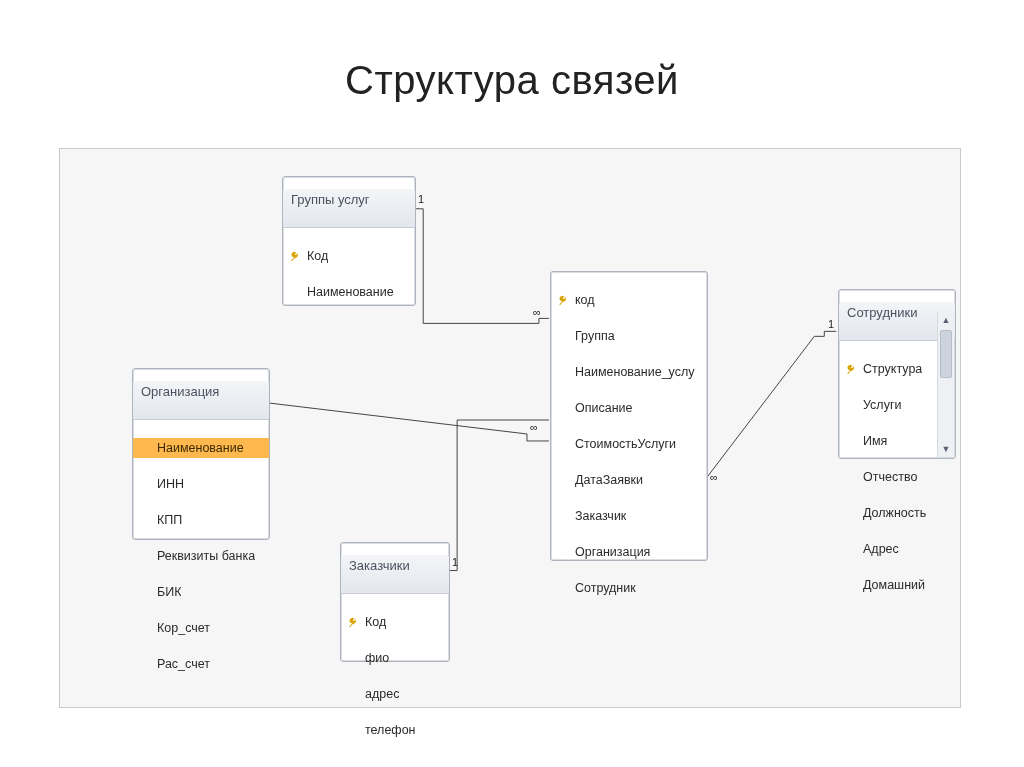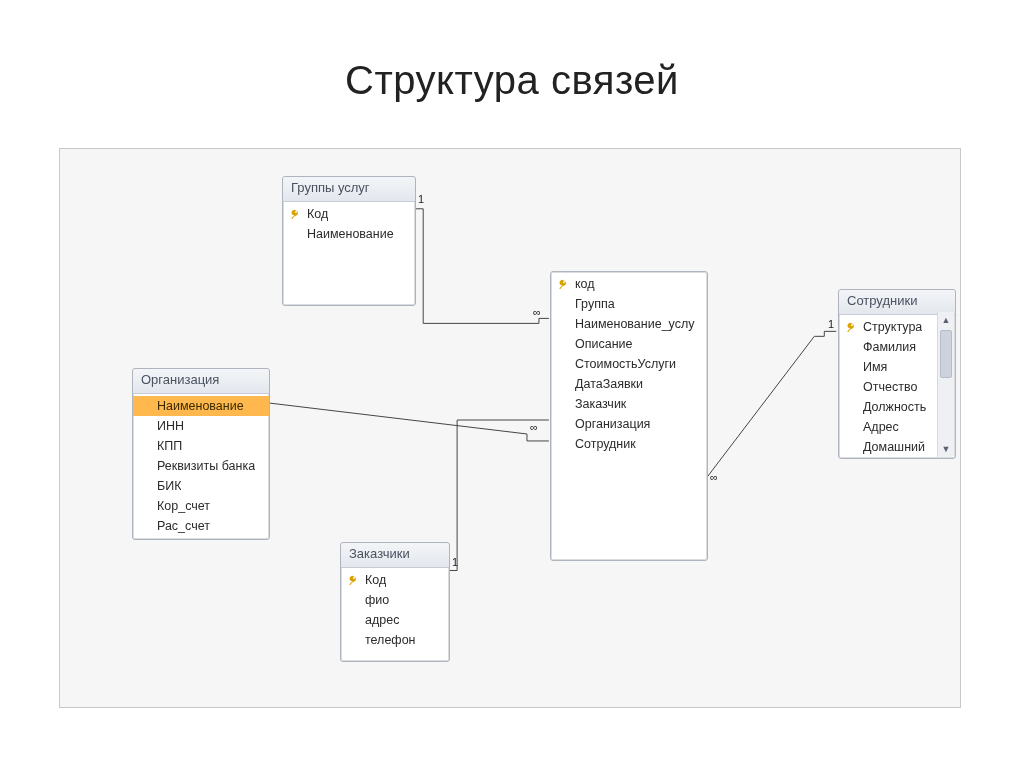--- a/index.html
+++ b/index.html
@@ -39,35 +39,37 @@
     background: #fff;
     border: 1px solid #aeb4bd;
     border-radius: 3px;
     box-shadow: 0 0 0 1px #d9dce1 inset;
     box-sizing: border-box;
     font-size: 12.5px;
   }
   .tb-header {
     background: linear-gradient(#f3f5f8, #e3e7ed);
     border-bottom: 1px solid #c7ccd6;
-    padding: 3px 8px 6px 8px;
+    padding: 3px 8px 20px 8px;
     color: #4a5260;
     border-radius: 3px 3px 0 0;
     font-size: 13px;
+    margin-top: 12px;
   }
   .tb-body {
     padding: 2px 0;
   }
   .field-row {
     display: flex;
     padding: 1px 8px 1px 4px;
     line-height: 18px;
     color: #2b2b2b;
     white-space: nowrap;
     overflow: hidden;
+    margin-top: 16px;
   }
   .field-row.selected {
     background: #ffb84d;
     color: #3a2a00;
   }
   .pkcol {
     width: 16px;
     flex: 0 0 16px;
     display: flex;
     justify-content: center;
@@ -287,21 +289,21 @@
               <span class="pk-icon">
                 <svg width="11" height="11" viewBox="0 0 24 24">
                   <path fill="#d9a300" d="M13 3a6 6 0 1 0-3.7 10.7L3 20v1h3l1-1v-2h2v-2h2l1-1 .3-.3A6 6 0 0 0 13 3zm2 4a2 2 0 1 1 0-1 2 2 0 0 1 0 1z"></path>
                 </svg>
               </span>
             </span>
           <span class="fname">Структура</span>
         </div>
         <div class="field-row">
             <span class="pkcol"></span>
-            <span class="fname">Фамилия</span>
+            <span class="fname">Услуги</span>
           </div>
         <div class="field-row">
             <span class="pkcol"></span>
             <span class="fname">Имя</span>
           </div>
         <div class="field-row">
             <span class="pkcol"></span>
             <span class="fname">Отчество</span>
           </div>
         <div class="field-row">

